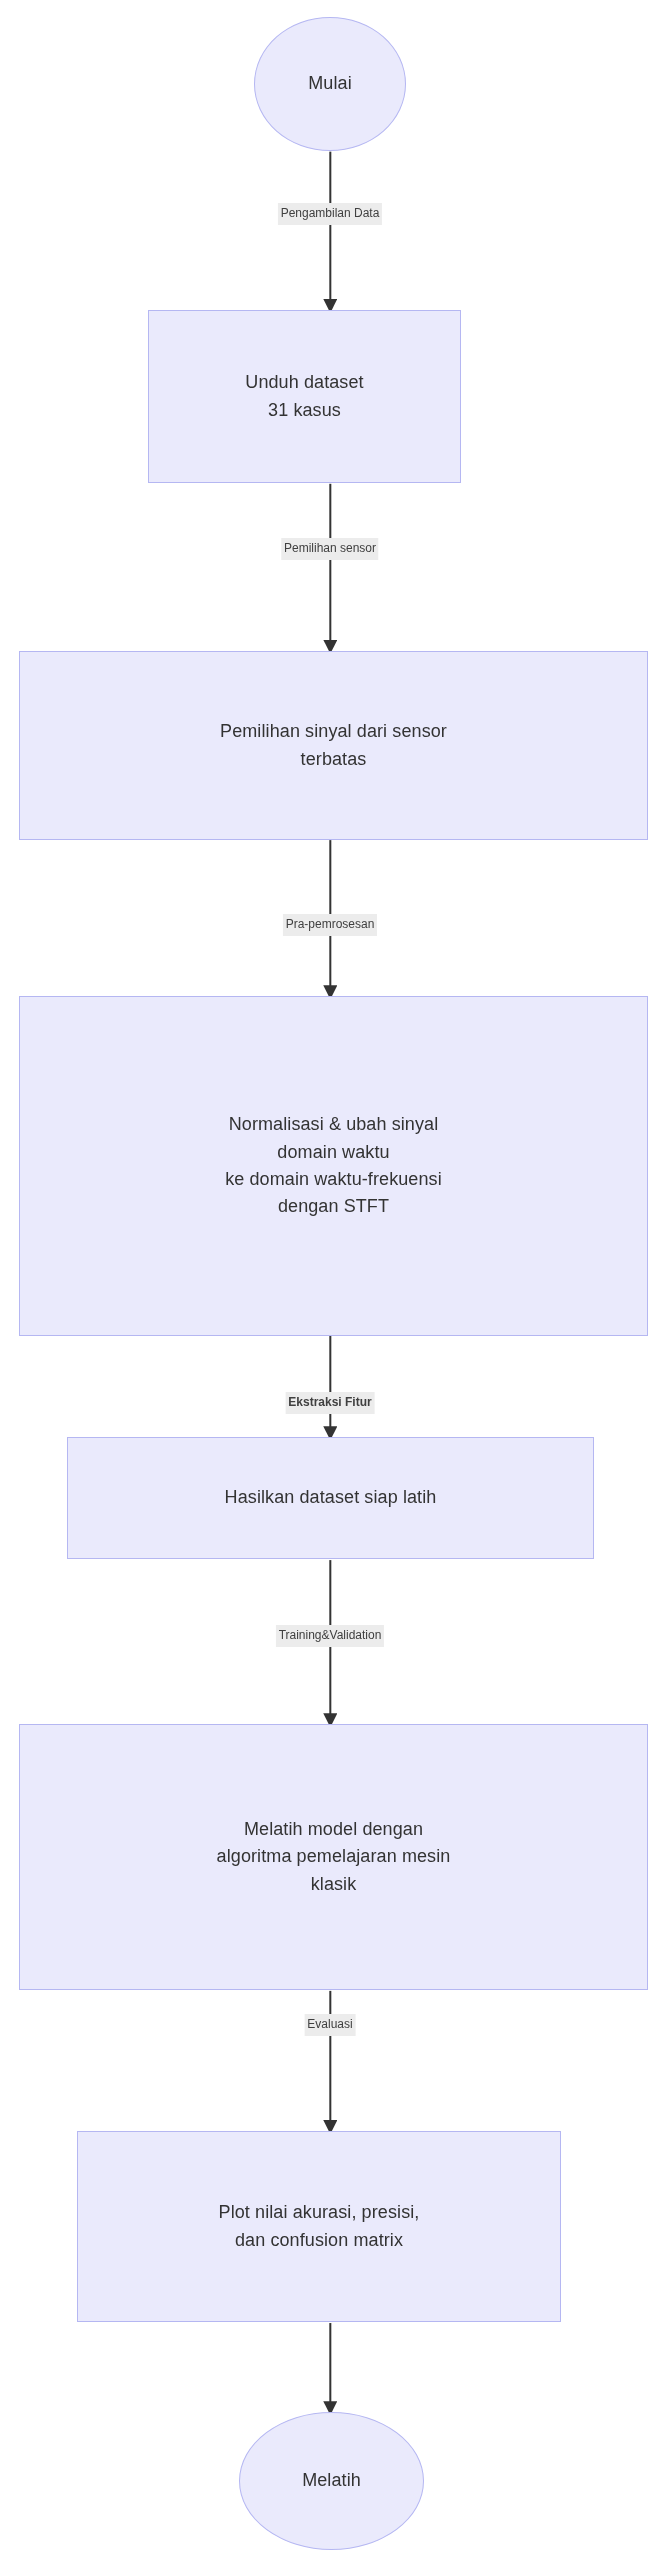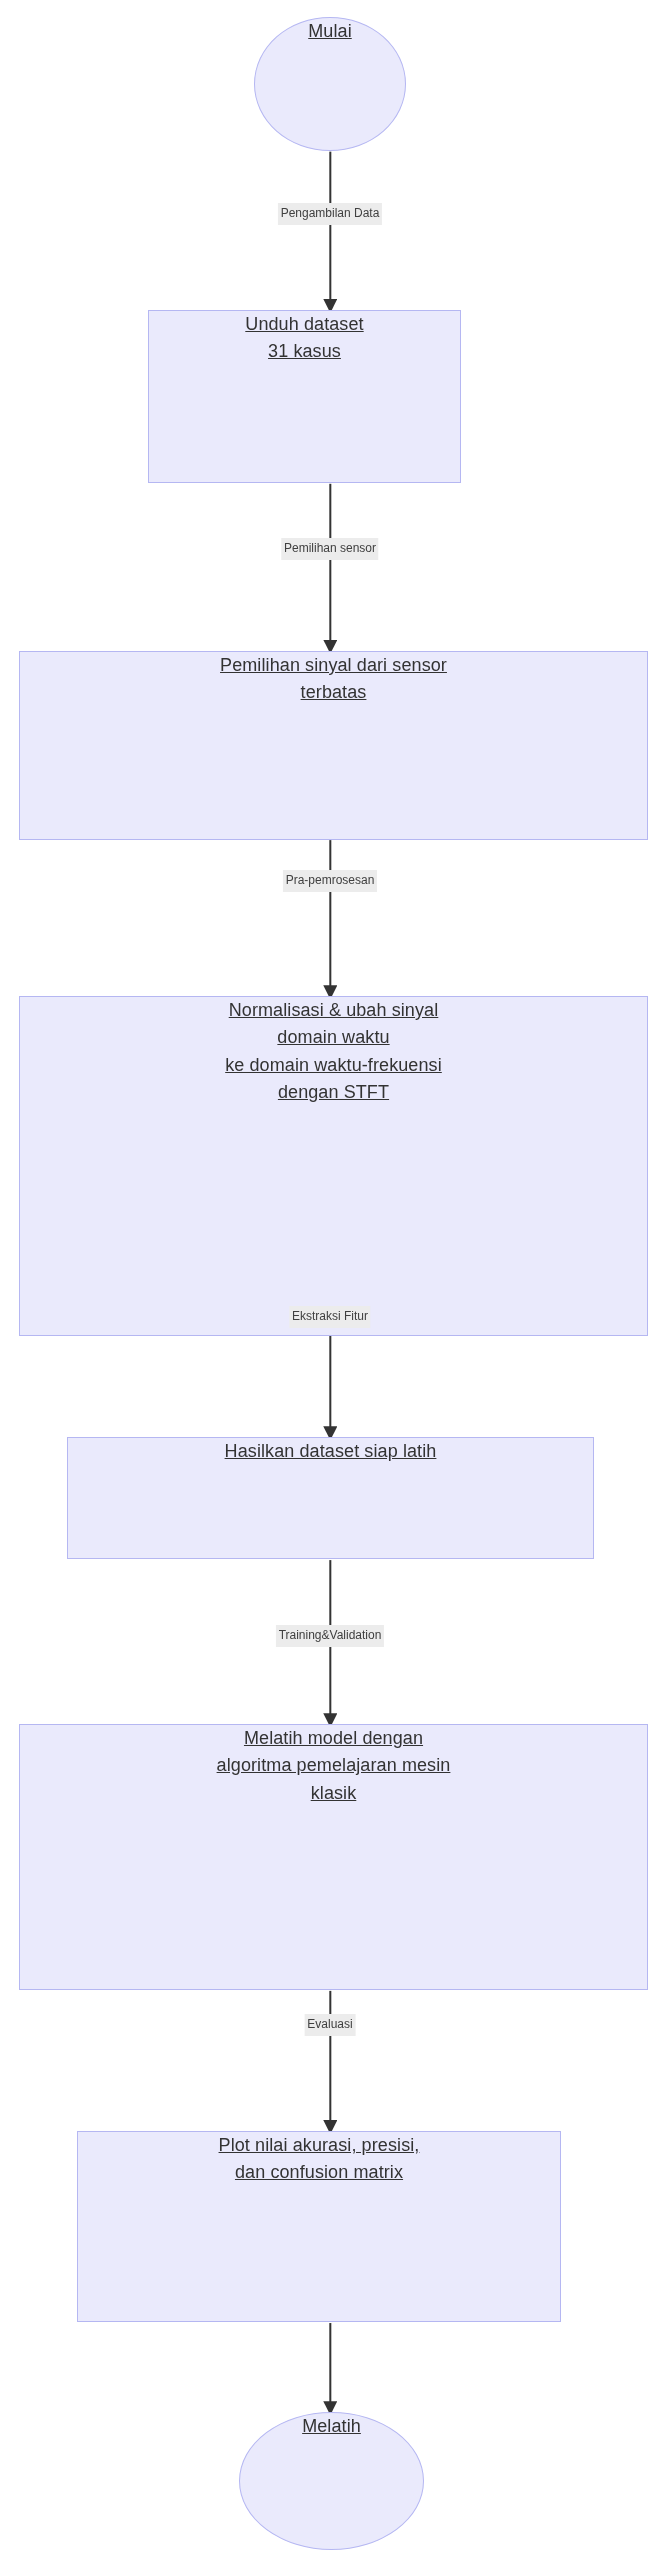--- a/index.html
+++ b/index.html
@@ -35,27 +35,26 @@
 
   
   .node {
     position: absolute;
     background: #eaeafc;
     border: 1.3px solid #b5b7f2;
     color: #333333;
     display: flex;
     flex-direction: column;
     align-items: center;
-    justify-content: flex-start;
+    justify-content: center;
     text-align: center;
     font-size: 18px;
     line-height: 1.52;
     letter-spacing: 0.1px;
     z-index: 2;
-    text-decoration: underline;
   }
 
   .node.terminator {
     border-radius: 50%;
     border-width: 1.3px;
   }
 
   .node .node-line {
     display: block;
     white-space: nowrap;
@@ -79,22 +78,22 @@
     font-size: 12px;
     line-height: 1.2;
     padding: 3.4px 2.7px 4.7px 2.7px;
     white-space: nowrap;
     transform: translateX(-50%);
     z-index: 3;
   }
 
   #label-pengambilan { left: 330px; top: 203px; }
   #label-pemilihan   { left: 330px; top: 538px; }
-  #label-pra         { left: 330px; top:870px; }
-  #label-ekstraksi   { left: 330px; top:1306px; }
+  #label-pra         { left: 330px; top:914px; }
+  #label-ekstraksi   { left: 330px; top:1392px;font-weight:bold; }
   #label-training    { left: 330px; top:1625px;text-align:center; }
   #label-evaluasi    { left: 330px; top:2014px; }
 </style>
 </head>
 <body>
 
 <div id="flow-root">
 
   <svg id="connector-layer" viewBox="0 0 992 3839" width="666" height="2576">
     <defs>

